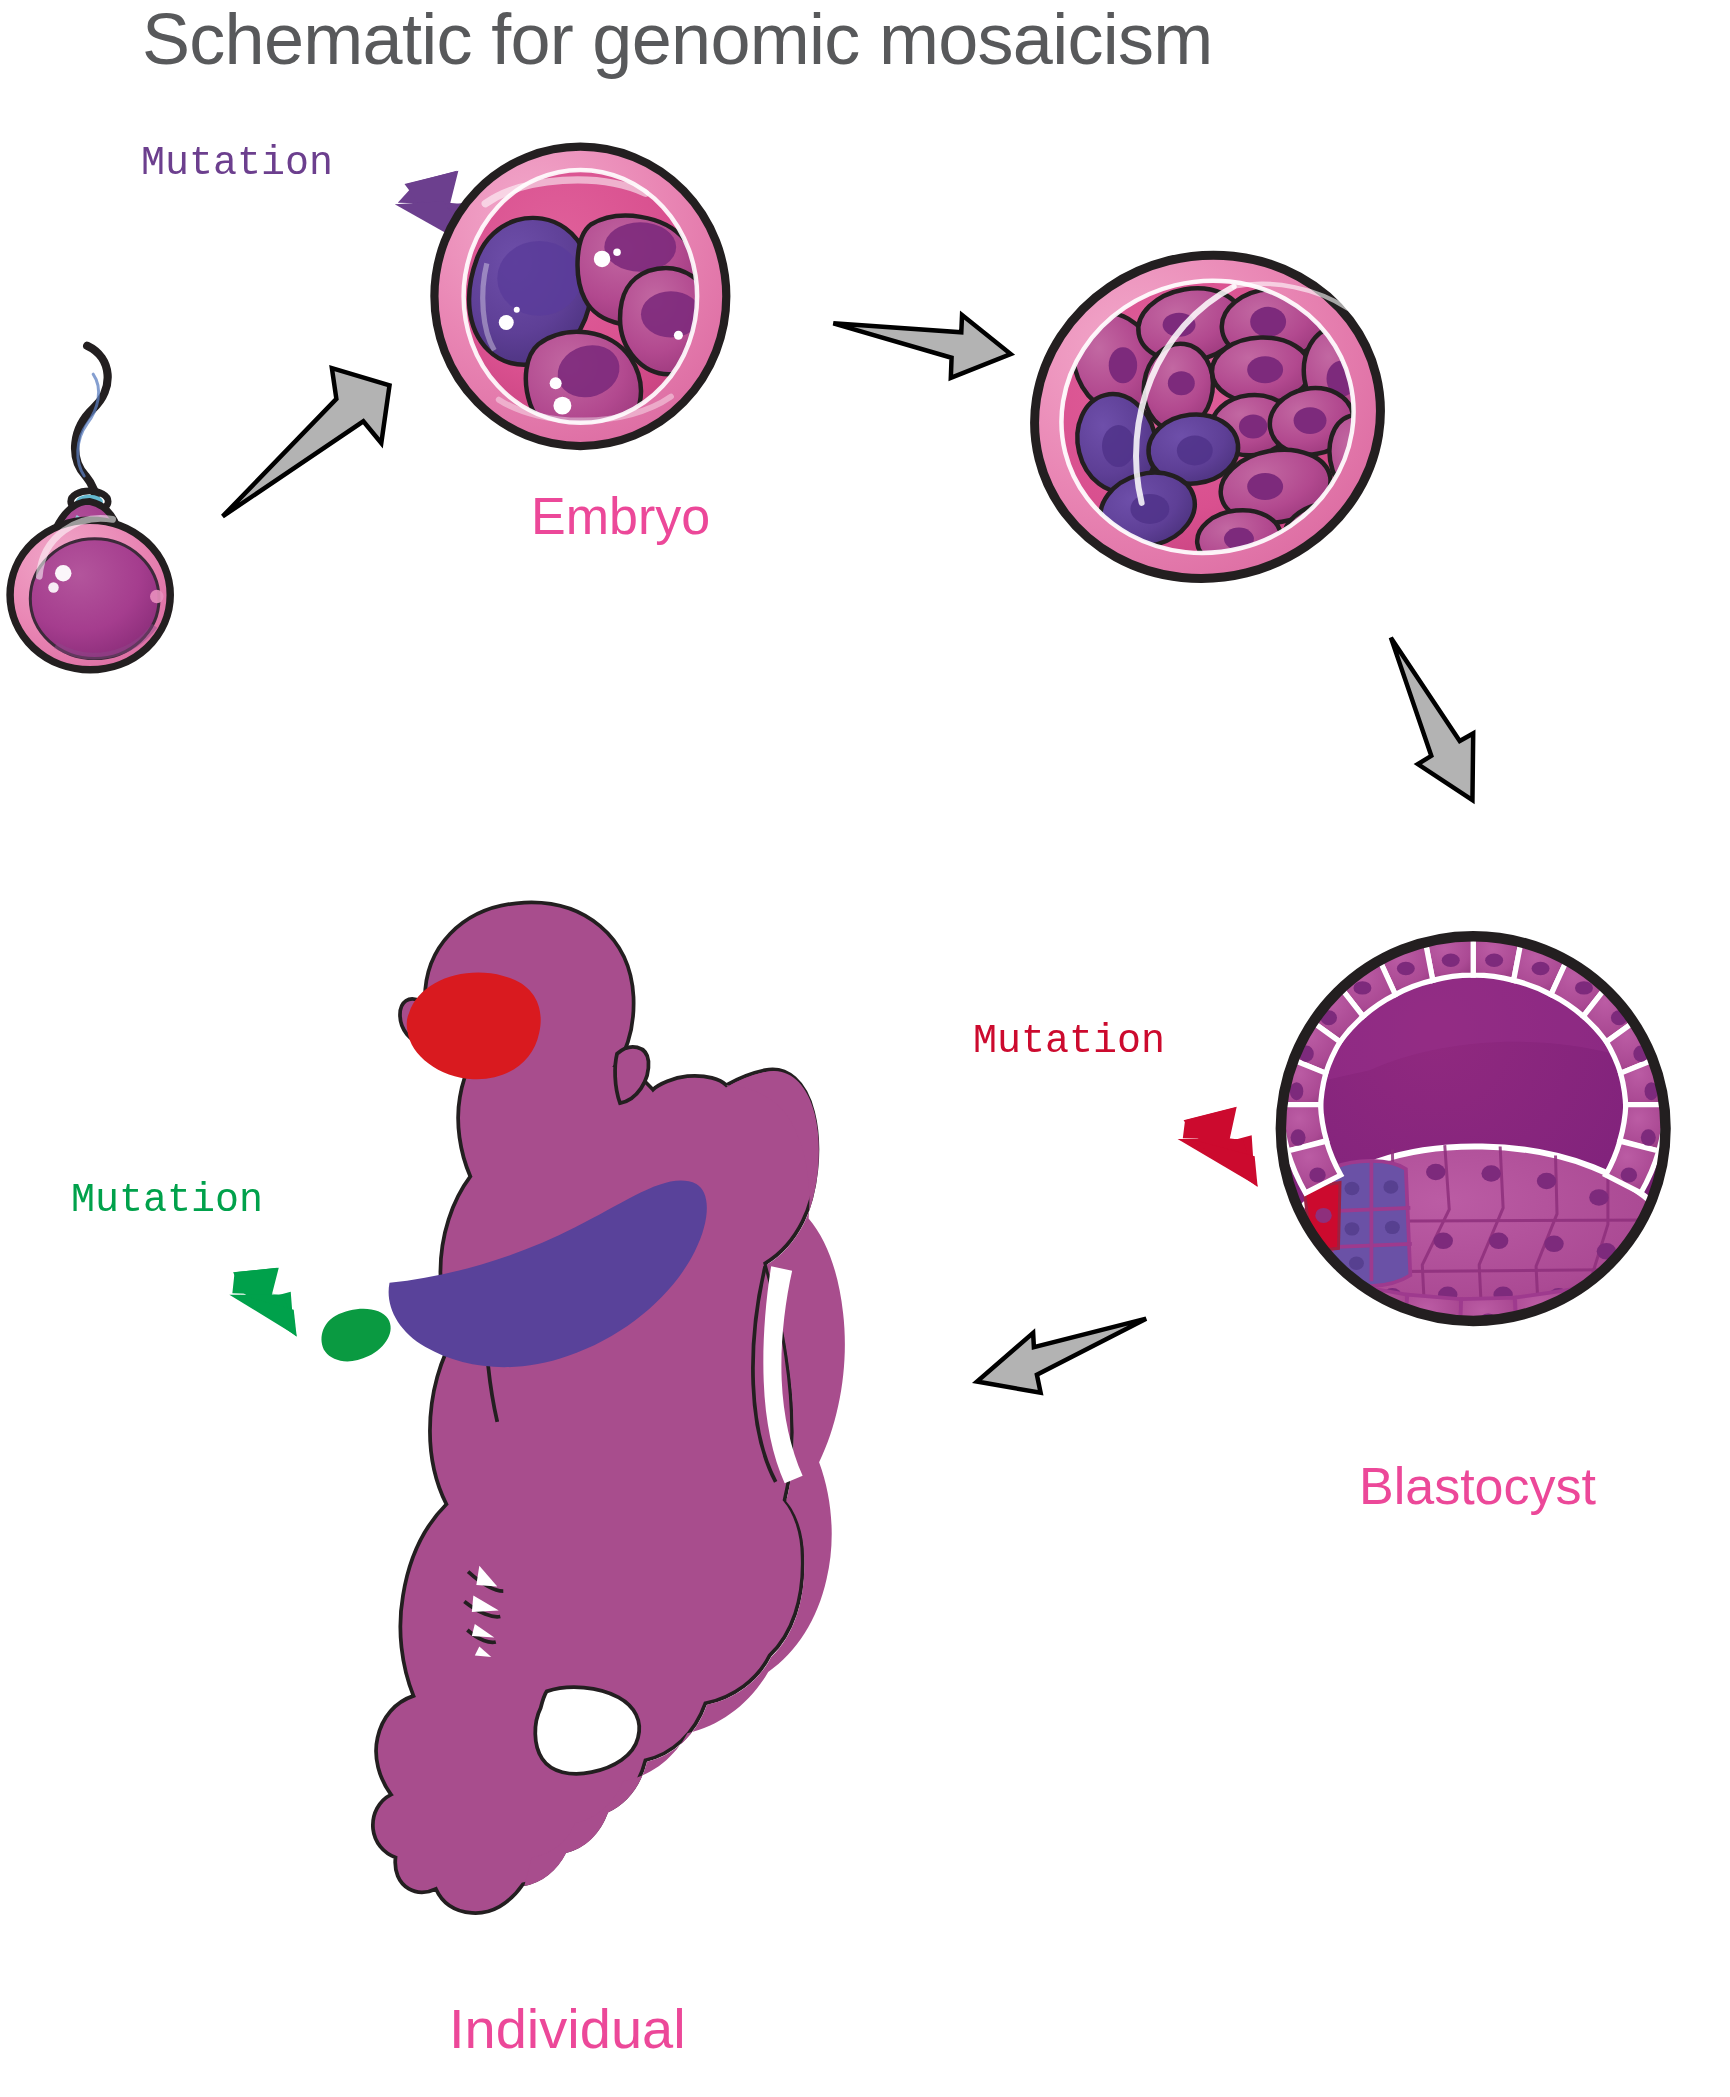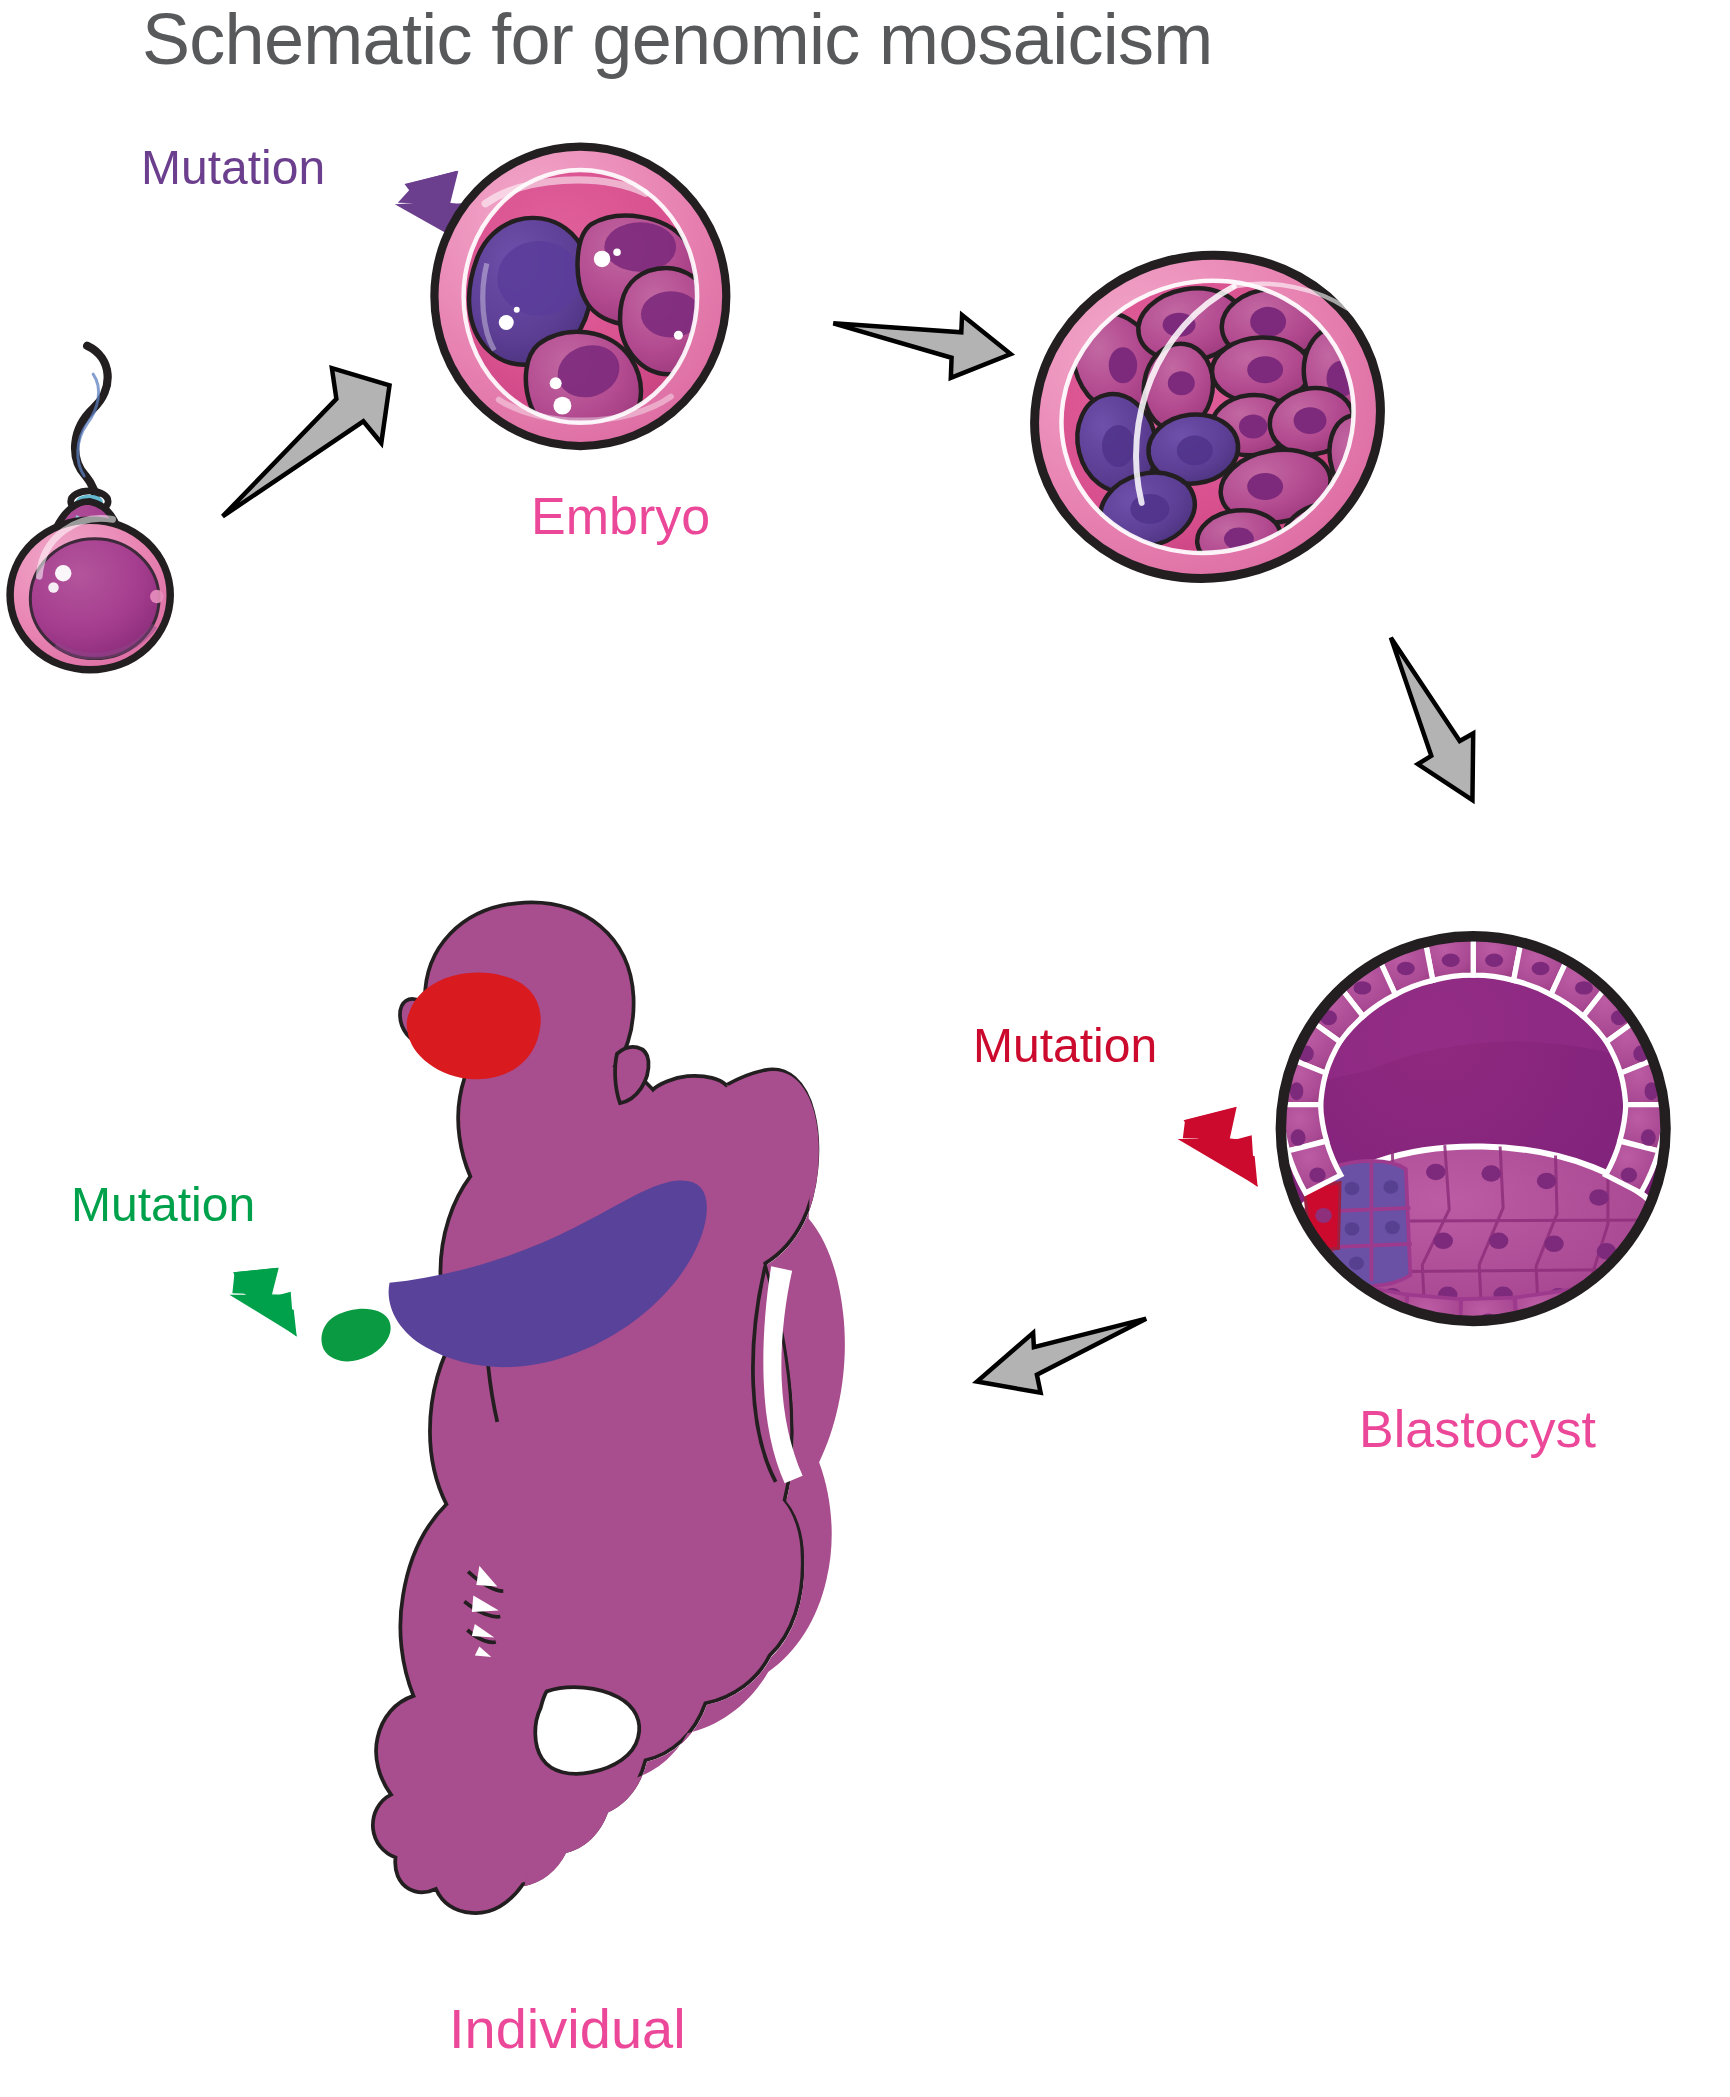--- a/index.html
+++ b/index.html
@@ -18,24 +18,24 @@
     line-height:1;
   }
   #page-title{
     left:142px;top:3px;
     font-size:72px;
     color:#58595b;
     letter-spacing:-0.7px;
   }
   #label-fertilized-egg{left:6px;top:659px;font-size:52px;}
   #label-embryo{left:531px;top:490px;font-size:52px;}
-  #label-blastocyst{left:1359px;top:1403px;font-size:52px;}
+  #label-blastocyst{left:1359px;top:1460px;font-size:52px;}
   #label-individual{left:449px;top:2001px;font-size:56px;}
   .mut{
-    position:absolute;white-space:nowrap;font-size:48px;line-height:1;font-weight:400;
+    position:absolute;white-space:nowrap;font-size:40px;line-height:1;font-weight:400;font-family:Liberation Mono, monospace;
   }
   #mut-embryo{left:141px;top:144px;color:#6c3f8e;}
   #mut-blastocyst{left:973px;top:1022px;color:#cc0a2e;}
   #mut-individual{left:71px;top:1181px;color:#00a14b;}
 </style>
 </head>
 <body>
 
 <div id="stage">
 

